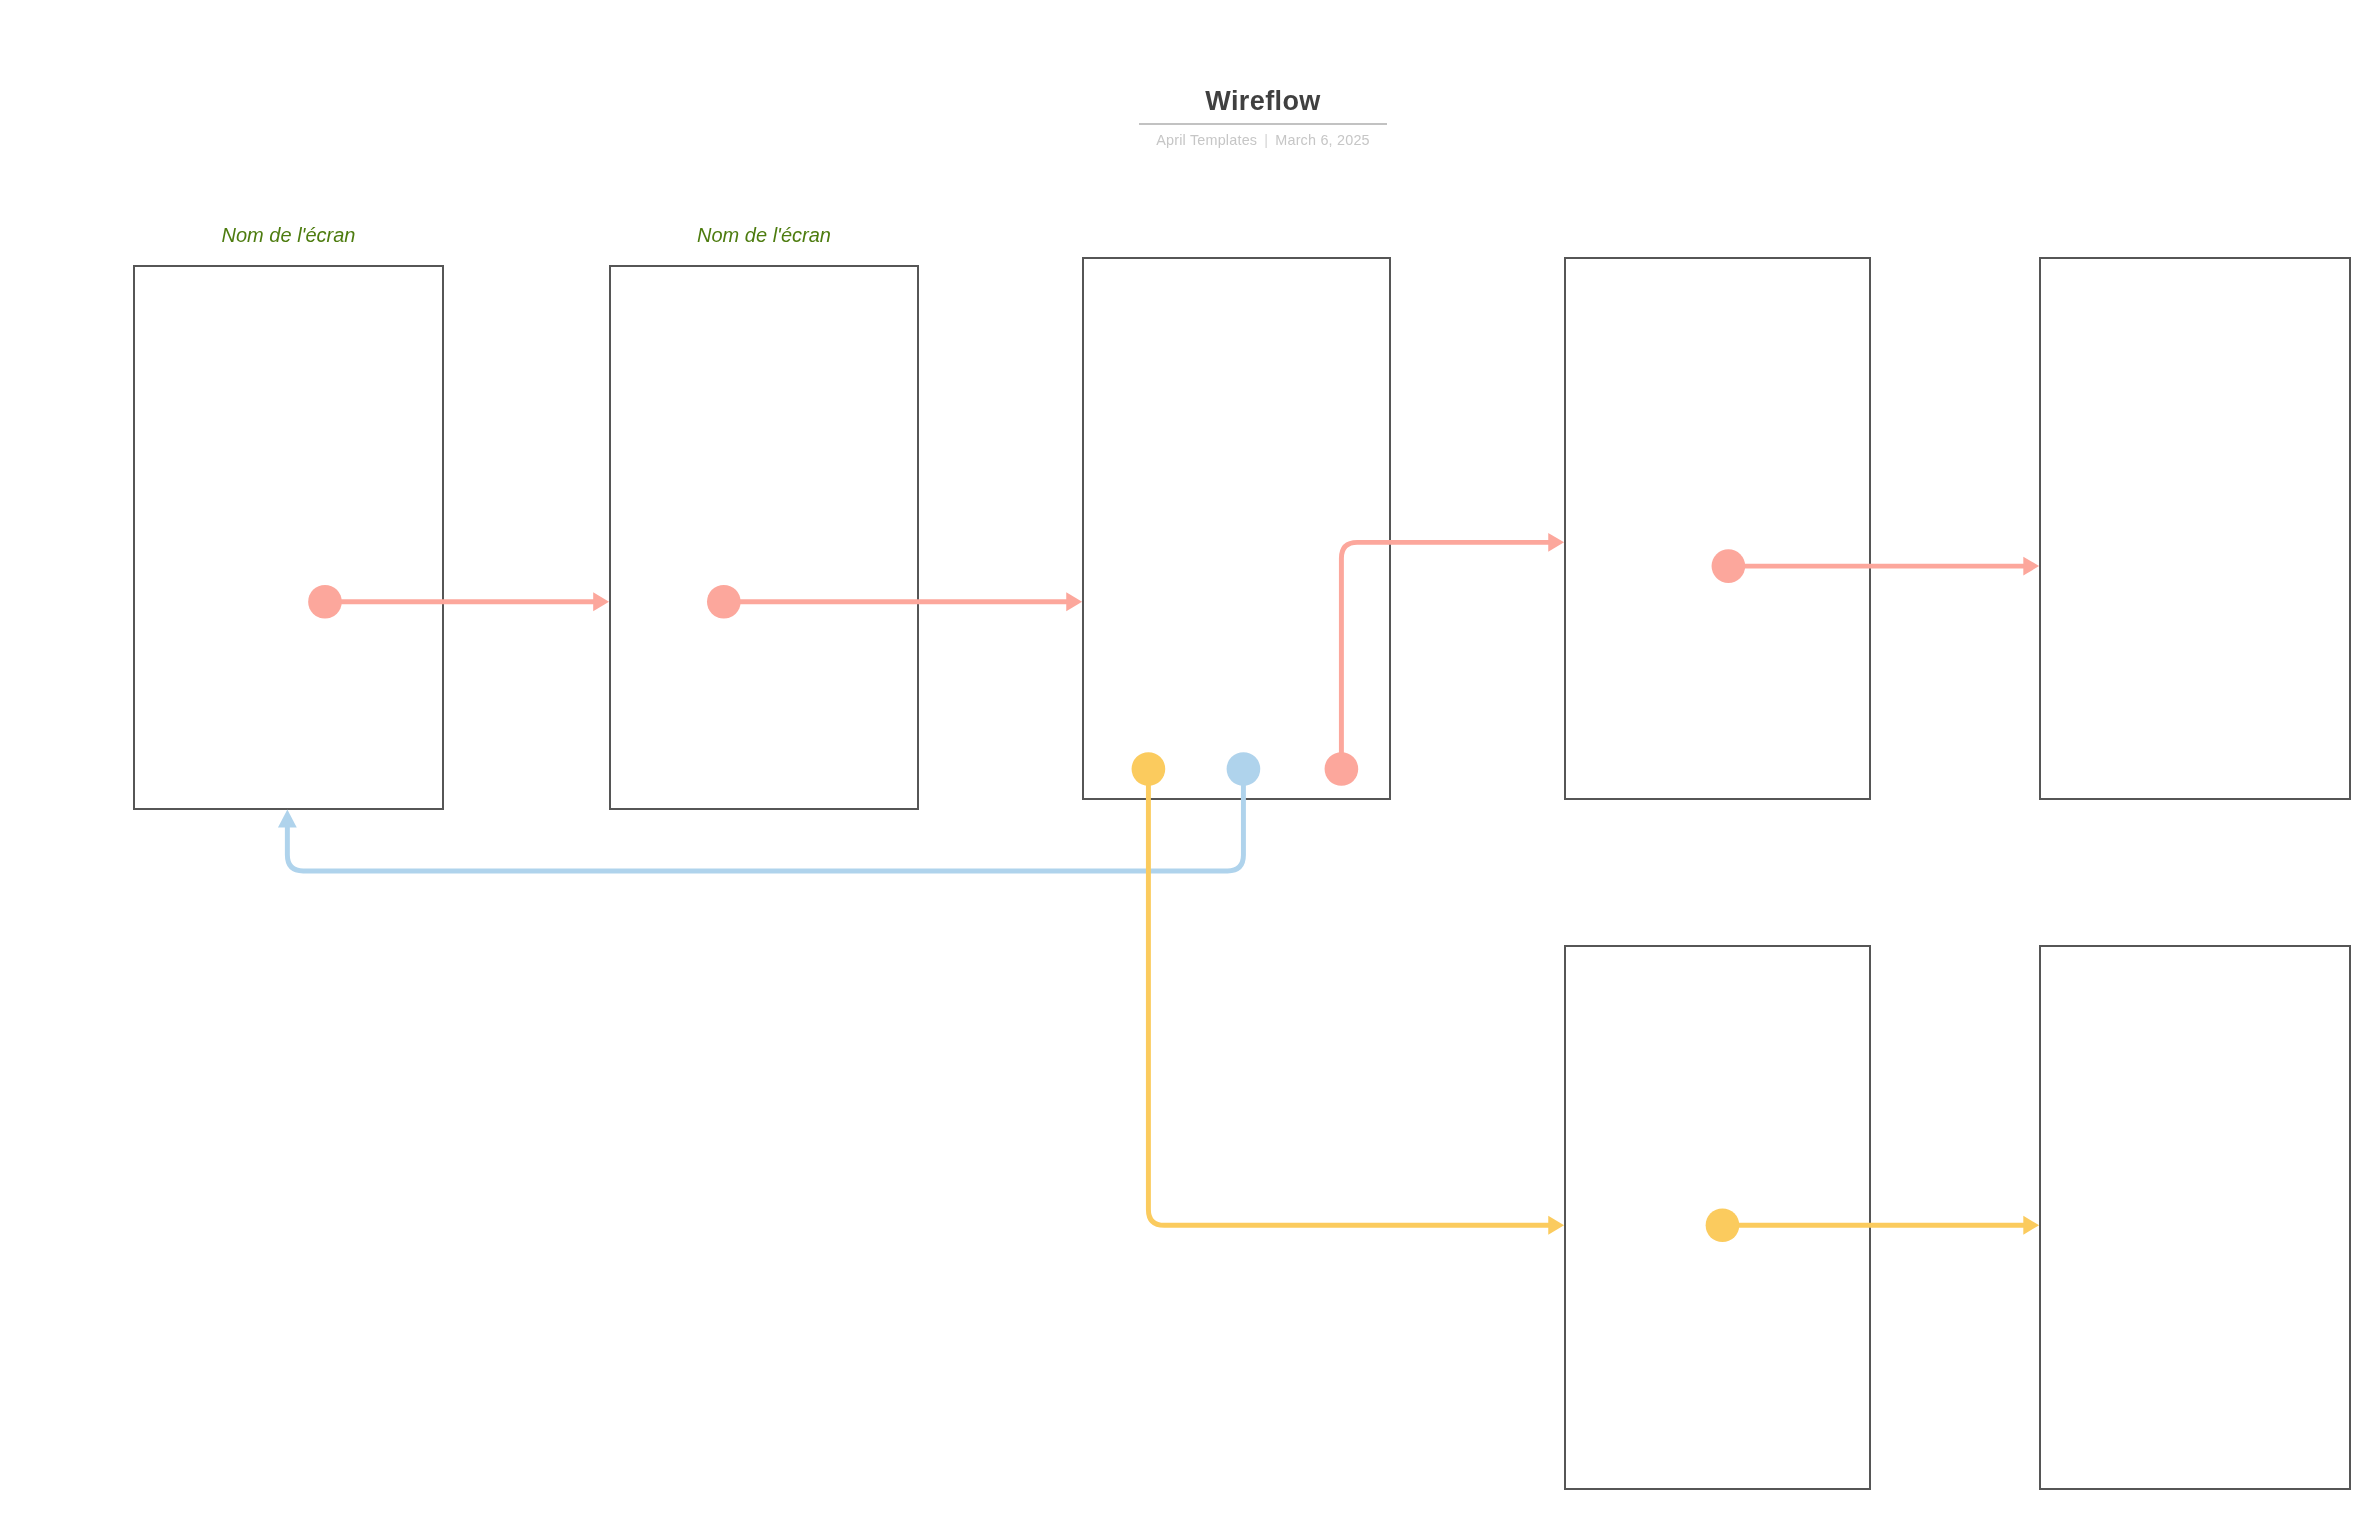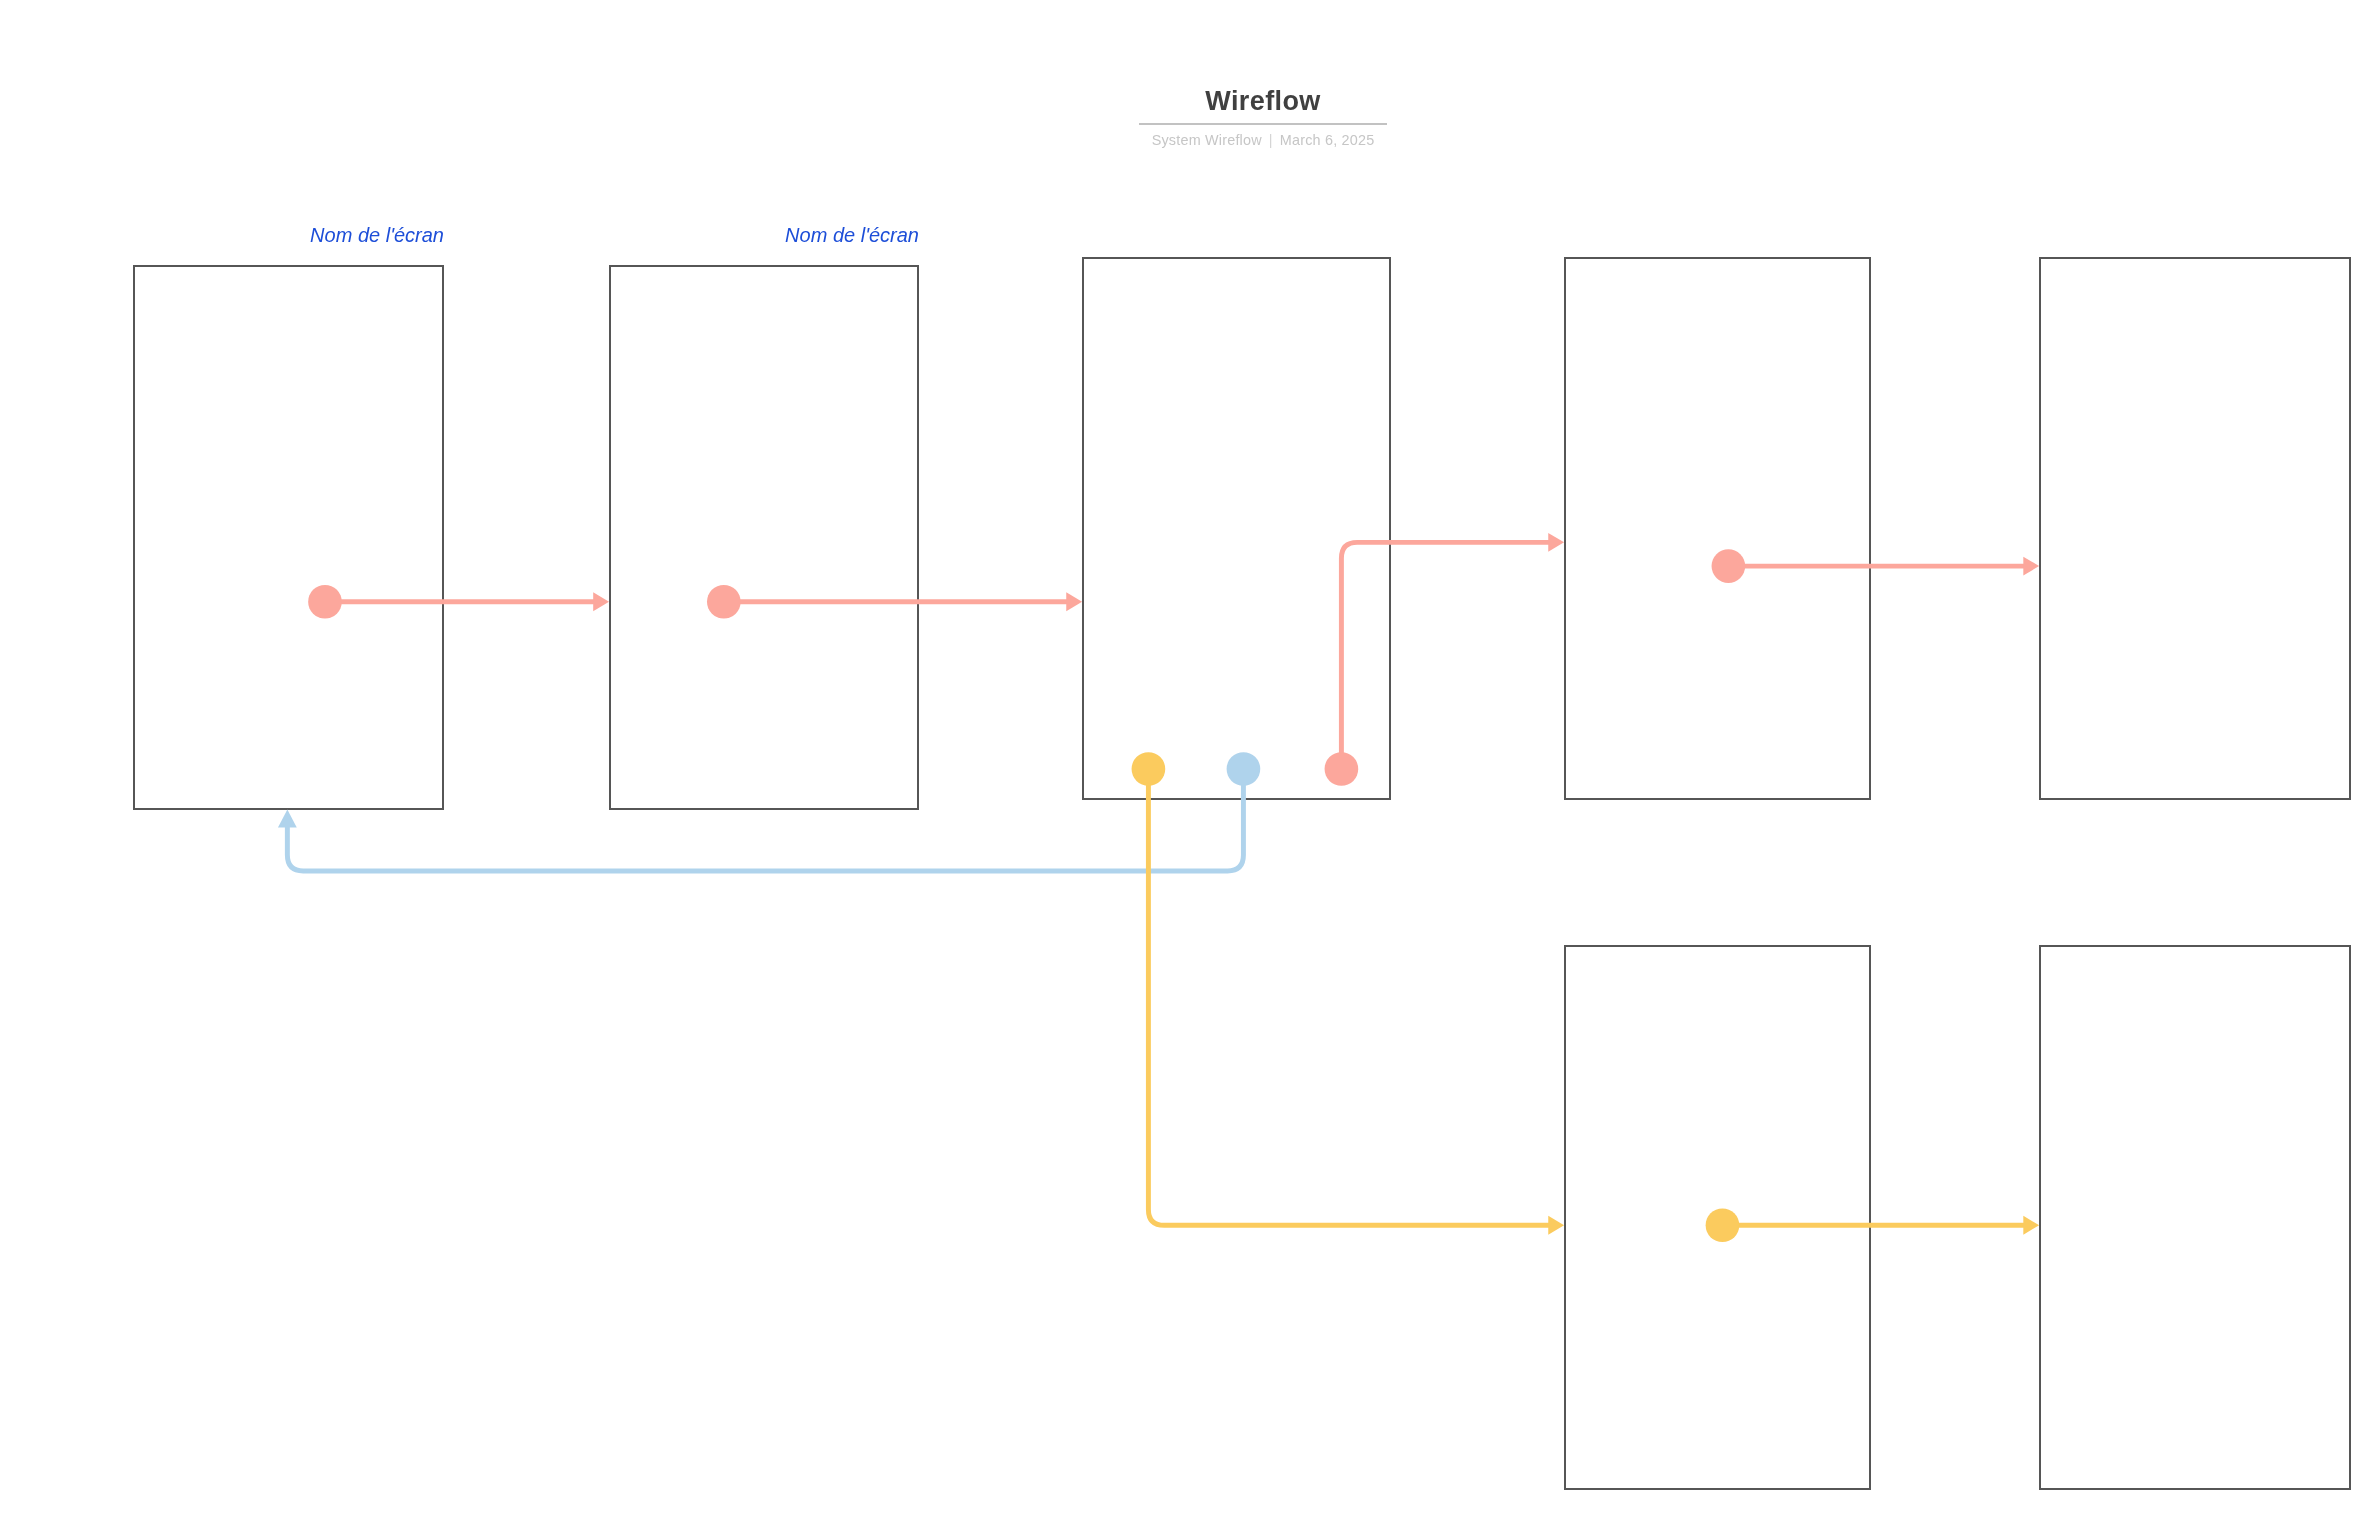--- a/index.html
+++ b/index.html
@@ -58,23 +58,23 @@
     position: absolute;
     background: #ffffff;
     border: 2px solid #565656;
     box-sizing: border-box;
     z-index: 3;
   }
   .screen-label {
     position: absolute;
     font-size: 20px;
     font-style: italic;
-    color: #1d4ed8;
+    color: #4d7c0f;
     white-space: nowrap;
-    text-align: right;
+    text-align: center;
     z-index: 4;
   }
 
   
   #wires {
     position: absolute;
     left: 0;
     top: 0;
     width: 2376px;
     height: 1539px;
@@ -91,21 +91,21 @@
 </style>
 </head>
 <body>
 
 <div id="canvas">
 
   <div id="header">
     <div id="doc-title">Wireflow</div>
     <div id="title-rule"></div>
     <div id="doc-subtitle">
-      <span>System Wireflow</span><span class="sep">|</span><span>March 6, 2025</span>
+      <span>April Templates</span><span class="sep">|</span><span>March 6, 2025</span>
     </div>
   </div>
 
   <div id="screens-layer">
       <div class="screen-label" style="left: 133px; top: 224px; width: 311px;">Nom de l'écran</div>
       <div class="screen" style="left: 133px; top: 265px; width: 311px; height: 545px; border-color: rgb(86, 86, 86);"></div>
       <div class="screen-label" style="left: 609px; top: 224px; width: 310px;">Nom de l'écran</div>
       <div class="screen" style="left: 609px; top: 265px; width: 310px; height: 545px; border-color: rgb(86, 86, 86);"></div>
       <div class="screen" style="left: 1082px; top: 257px; width: 309px; height: 543px; border-color: rgb(86, 86, 86);"></div>
       <div class="screen" style="left: 1564px; top: 257px; width: 307px; height: 543px; border-color: rgb(86, 86, 86);"></div>

